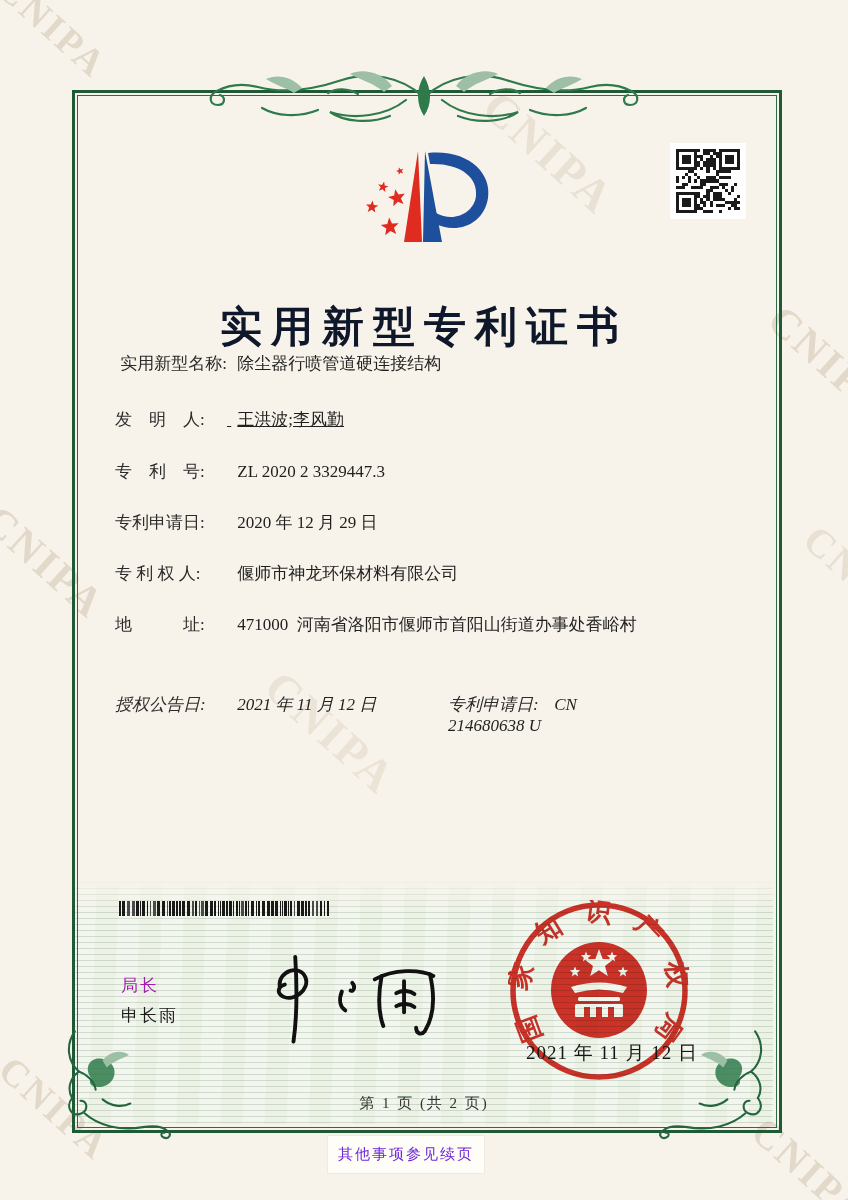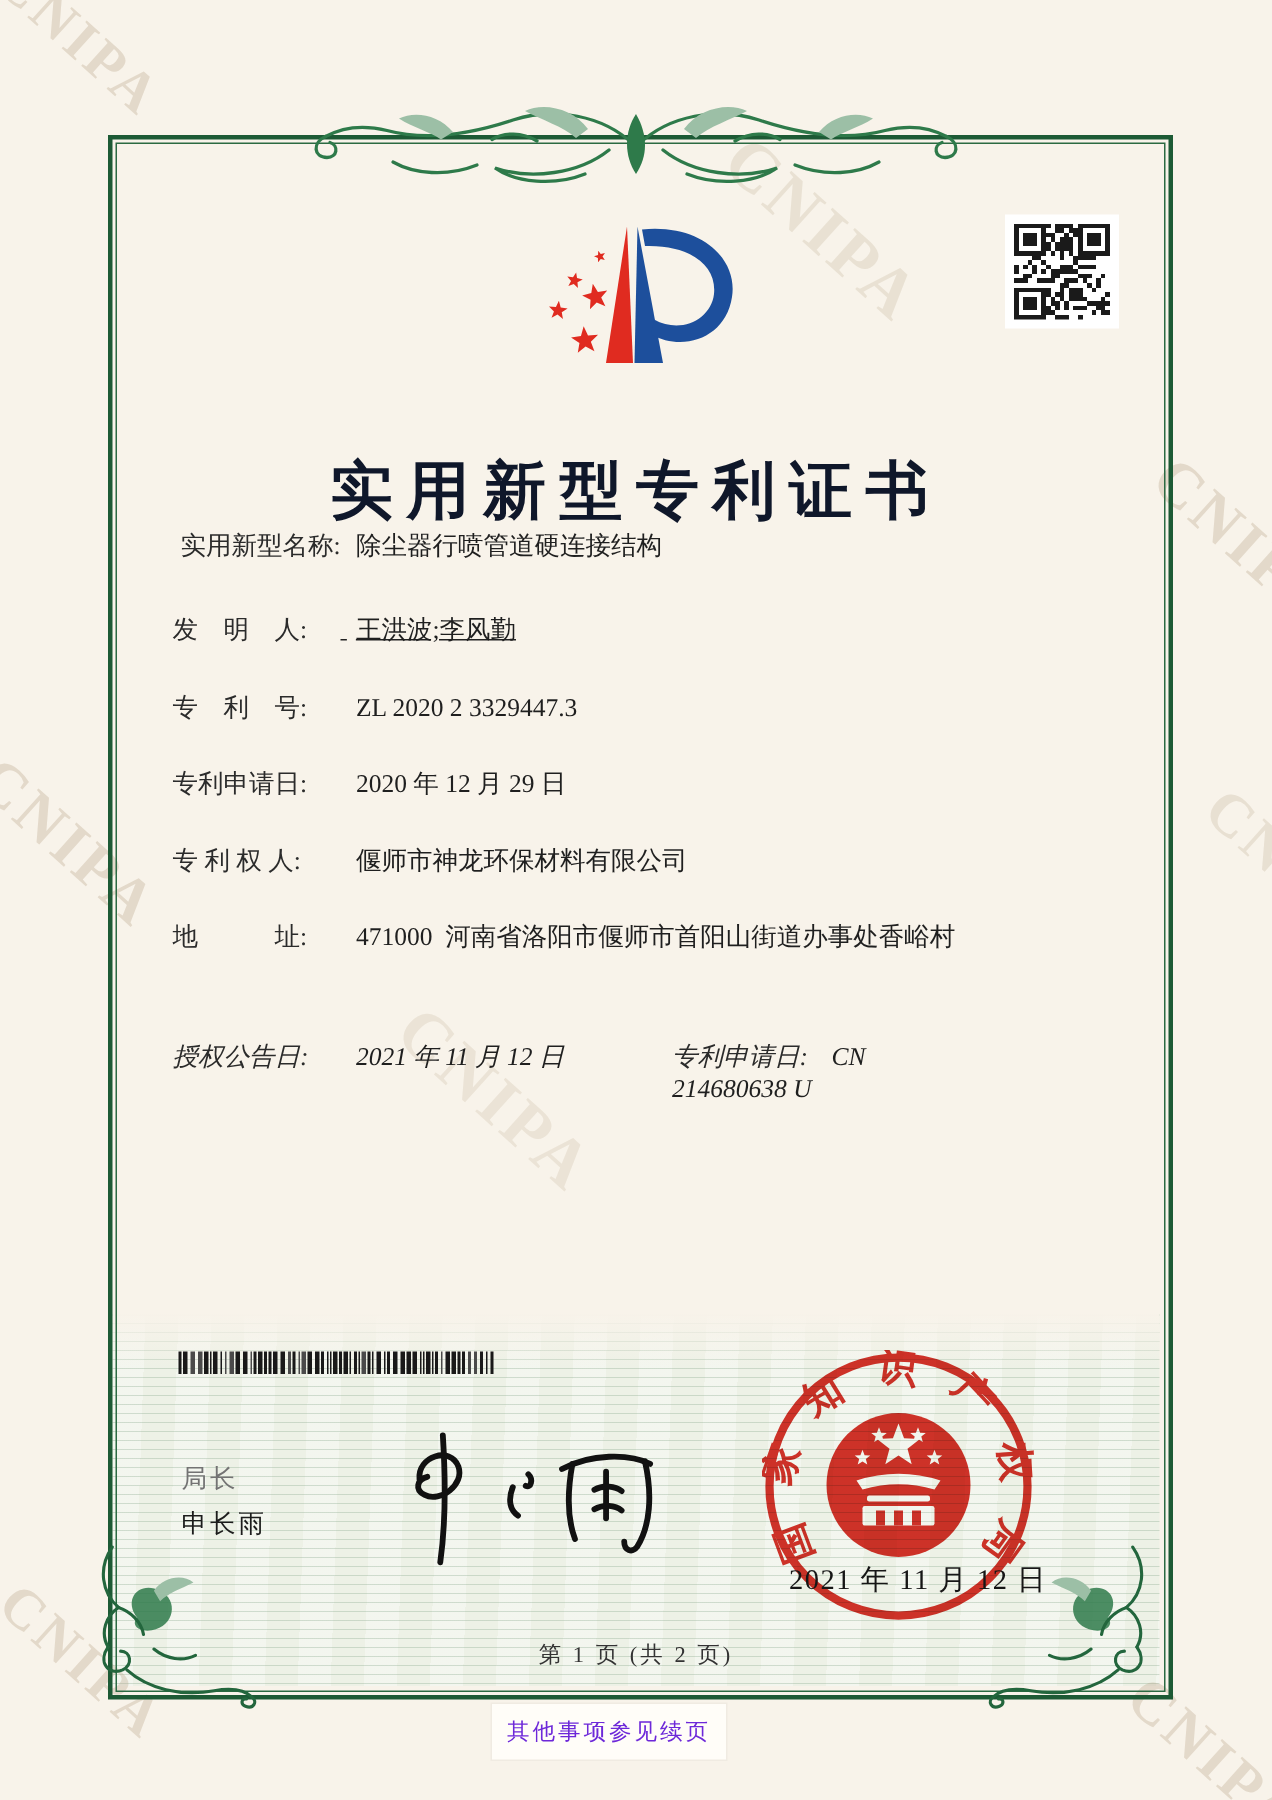--- a/index.html
+++ b/index.html
@@ -57,21 +57,21 @@
   .grant2 .lbl{min-width:96px;}
 
   .body-text{position:absolute;left:110px;top:698px;width:630px;z-index:4;
              font-size:17.5px;line-height:1.82;color:#262626;text-align:justify;}
   .body-text p{margin:0;text-indent:2em;}
 
   .barcode{position:absolute;left:119px;top:901px;width:217px;height:15px;z-index:4;
            display:flex;align-items:stretch;}
   .barcode span{display:block;height:100%;}
 
-  .signer-title{position:absolute;left:121px;top:974px;z-index:4;font-size:17px;color:#737373;
+  .signer-title{position:absolute;left:121px;top:974px;z-index:4;font-size:17px;color:#a21caf;
                 font-family:"Liberation Sans","DejaVu Sans",sans-serif;letter-spacing:2px;}
   .signer-name{position:absolute;left:121px;top:1004px;z-index:4;font-size:17px;color:#1c1c1c;
                font-family:"Liberation Sans","DejaVu Sans",sans-serif;letter-spacing:2px;}
   .signature{position:absolute;left:248px;top:950px;z-index:4;}
 
   .seal{position:absolute;left:508px;top:900px;z-index:5;opacity:.95;mix-blend-mode:multiply;}
   .seal-date{position:absolute;left:512px;top:1040px;width:200px;z-index:6;text-align:center;
              font-size:19px;color:#161616;letter-spacing:1px;white-space:pre-wrap;}
 
   .page-info{position:absolute;left:0;right:0;top:1094px;z-index:4;text-align:center;

